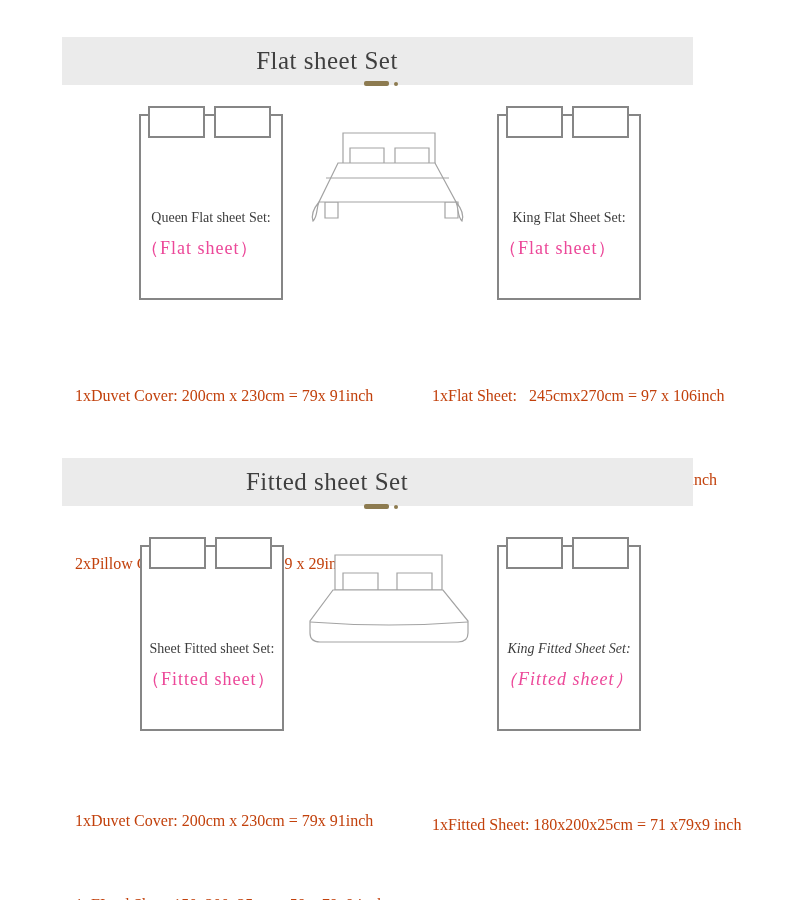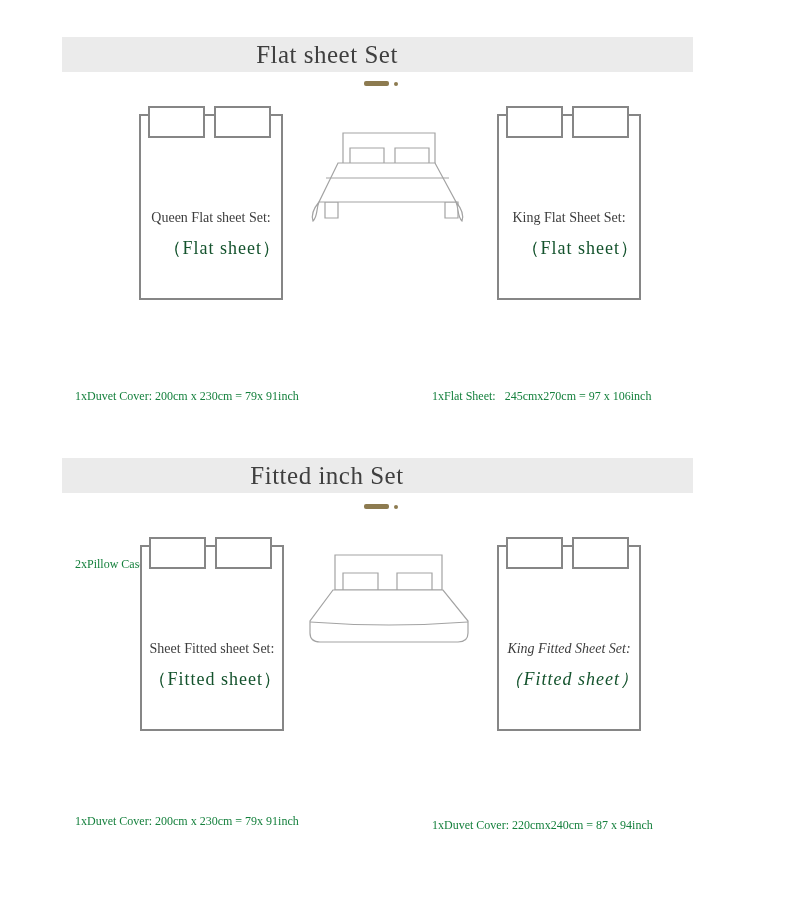--- a/index.html
+++ b/index.html
@@ -1,43 +1,43 @@
 <!DOCTYPE html>
 <html><head>
 <meta charset="utf-8">
 <style>
   html,body{margin:0;padding:0;background:#fff;}
   body{width:800px;height:900px;position:relative;overflow:hidden;
        font-family:"Liberation Serif","DejaVu Serif",serif;color:#4a4a4a;}
 
   
-  .title-bar{position:absolute;left:62px;width:631px;height:35px;background:#ebebeb;
+  .title-bar{position:absolute;left:62px;width:631px;height:48px;background:#ebebeb;
              display:flex;align-items:center;justify-content:center;padding-right:101px;
              box-sizing:border-box;}
   .title-bar h2{margin:0;font-size:25px;font-weight:400;color:#3f3f3f;letter-spacing:.5px;}
 
   
   .divider-dash{position:absolute;left:364px;width:25px;height:5px;background:#8d7b50;border-radius:2px;}
   .divider-dot{position:absolute;left:394px;width:4px;height:4px;background:#8d7b50;border-radius:50%;}
 
   
   .diagram{position:absolute;width:144px;height:194px;}
   .sheet-rect{position:absolute;left:0;top:8px;right:0;bottom:0;border:2px solid #868686;background:#fff;}
   .pillow{position:absolute;top:0;width:57px;height:32px;border:2px solid #868686;background:#fff;box-sizing:border-box;}
   .pillow.p1{left:9px}.pillow.p2{left:75px}
   .diag-label{position:absolute;left:0;right:0;top:94px;text-align:center;font-size:14px;color:#3d3d3d;}
-  .diag-sublabel{position:absolute;left:0;right:0;top:120px;text-align:right;font-size:18px;
-                 letter-spacing:1px;color:#14532d;}
+  .diag-sublabel{position:absolute;left:0;right:0;top:120px;text-align:left;font-size:18px;
+                 letter-spacing:1px;color:#ec4899;}
 
   
   .bed-svg{position:absolute;width:180px;height:100px;}
   .bed-svg *{vector-effect:non-scaling-stroke;}
 
   
-  .specs{position:absolute;font-size:12px;line-height:28px;white-space:pre;color:#15803d;}
+  .specs{position:absolute;font-size:16px;line-height:28px;white-space:pre;color:#c2410c;}
 </style>
 </head>
 <body>
 
 <div>
 
   <div class="title-bar" style="top:37px;">
     <h2>Flat sheet Set</h2>
   </div>
   <span class="divider-dash" style="top:81px;"></span>
@@ -77,21 +77,21 @@
     <div class="spec-line">1xDuvet Cover: 200cm x 230cm = 79x 91inch</div>
     <div class="spec-line">1xFlat Sheet:   245cmx250cm = 97 x 98inch</div>
     <div class="spec-line">2xPillow Case:  48cmx74cm = 19 x 29inch</div>
   </div>
   <div class="specs" style="left:432px;top:326px;">
     <div class="spec-line">1xFlat Sheet:   245cmx270cm = 97 x 106inch</div>
     <div class="spec-line">2xPillow Case:  48cmx74cm   = 19 x 29inch</div>
   </div>
 
   <div class="title-bar" style="top:458px;">
-    <h2>Fitted inch Set</h2>
+    <h2>Fitted sheet Set</h2>
   </div>
   <span class="divider-dash" style="top:504px;"></span>
   <span class="divider-dot" style="top:505px;"></span>
 
   <div class="diagram" style="left:140px;top:537px;">
     <div class="sheet-rect">
       <div class="diag-label">Sheet Fitted sheet Set:</div>
       <div class="diag-sublabel">（Fitted sheet）</div>
     </div>
     <div class="pillow p1"></div>
@@ -114,18 +114,17 @@
     <div class="pillow p1"></div>
     <div class="pillow p2"></div>
   </div>
 
   <div class="specs" style="left:75px;top:751px;">
     <div class="spec-line">1xDuvet Cover: 200cm x 230cm = 79x 91inch</div>
     <div class="spec-line">1xFItted Sheet:150x200x25cm = 59 x 79x9 inch</div>
     
   </div>
   <div class="specs" style="left:432px;top:755px;">
-    <div class="spec-line">1xDuvet Cover: 220cmx240cm = 87 x 94inch</div>
     <div class="spec-line">1xFitted Sheet: 180x200x25cm = 71 x79x9 inch</div>
     
   </div>
 
 </div>
 
 </body></html>

